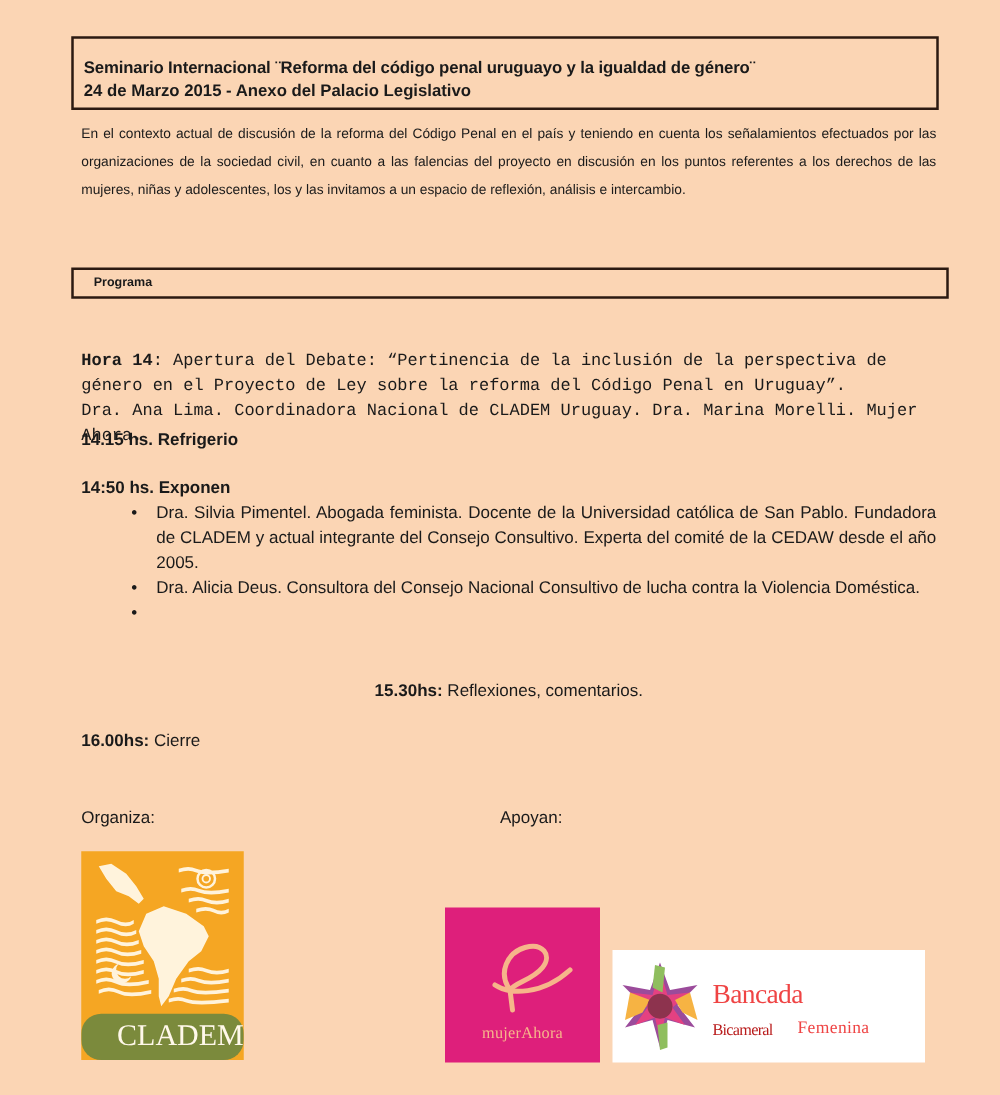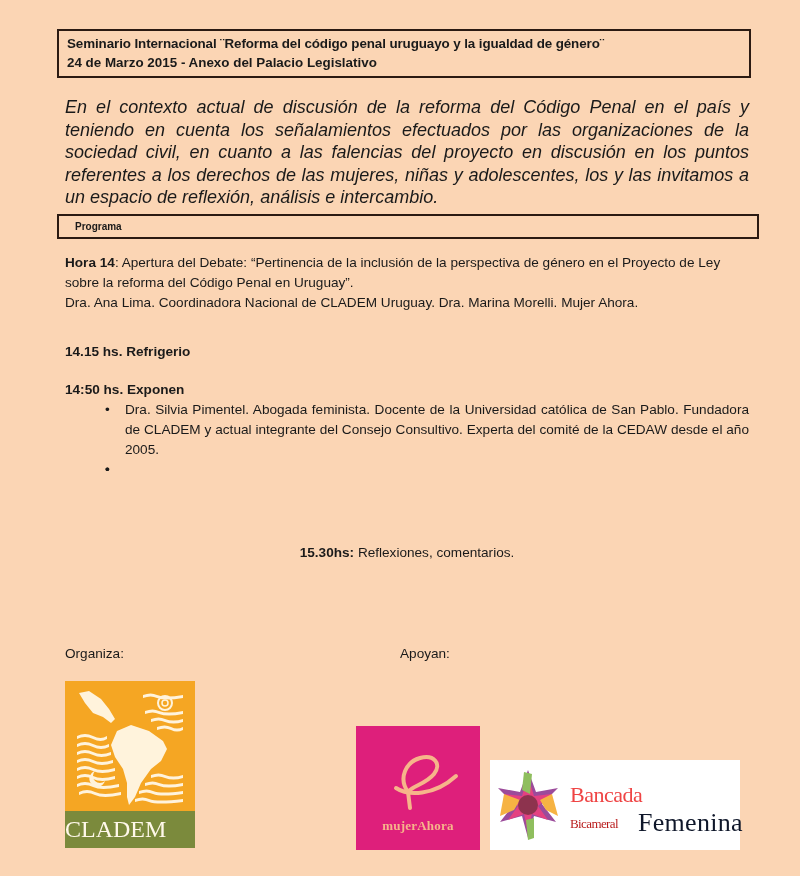--- a/index.html
+++ b/index.html
@@ -6,80 +6,80 @@
   body {
     width: 800px; height: 876px; overflow: hidden;
     background: #fbd5b4;
     font-family: "Liberation Sans", sans-serif;
     color: #1a1a1a;
     position: relative;
   }
   .page { position: absolute; left: 0; top: 0; width: 800px; height: 876px; }
   .title-box {
     position: absolute; left: 57px; top: 29px; width: 682px; height: 42px;
-    border: 2px solid #2b1a12; padding: 3px 0 0 8px; box-sizing: content-box;
+    border: 2px solid #2b1a12; padding: 13px 0 0 8px; box-sizing: content-box;
   }
   .title-line1 { font-weight: bold; font-size: 13.4px; line-height: 19px; letter-spacing: -0.1px; }
   .title-line2 { font-weight: bold; font-size: 13.4px; line-height: 19px; }
   .intro {
     position: absolute; left: 65px; top: 96px; width: 684px;
-    font-size: 18px; line-height: 22.5px; text-align: justify; font-style: italic;
+    font-size: 11px; line-height: 22.5px; text-align: justify;
   }
   .section-box {
     position: absolute; left: 57px; top: 214px; width: 682px; height: 21px;
     border: 2px solid #2b1a12; padding: 0 0 0 16px;
     font-weight: bold; font-size: 10px; line-height: 21px;
   }
   .block { position: absolute; left: 65px; width: 684px; font-size: 13.6px; line-height: 20px; }
   .b { font-weight: bold; }
-  .hora14 { top: 253px; }
+  .hora14 { top: 280px; font-family: Liberation Mono, monospace; }
   .refrig { top: 342px; }
   .exponen { top: 380px; }
   ul.speakers { margin: 0; padding: 0 0 0 40px; list-style: none; }
   ul.speakers li { position: relative; text-align: justify; padding-left: 20px; margin-left: 0; }
   ul.speakers li .bullet { position: absolute; left: 0; top: 0; }
   .reflex { top: 543px; text-align: center; }
   .cierre { top: 583px; }
   .organiza { position: absolute; left: 65px; top: 646px; font-size: 13.6px; }
   .apoyan { position: absolute; left: 400px; top: 646px; font-size: 13.6px; }
 
   .logo-cladem {
     position: absolute; left: 65px; top: 681px; width: 130px; height: 167px;
     background: #f5a623; overflow: hidden;
   }
   .logo-cladem .cladem-band {
     position: absolute; left: 0; bottom: 0; width: 130px; height: 37px; background: #7b8a3c;
-    color: #fff8ea; font-family: "Liberation Serif", serif; font-size: 24px; text-align: left; line-height: 37px;
+    color: #fff8ea; font-family: "Liberation Serif", serif; font-size: 24px; text-align: right; line-height: 37px; border-radius: 16px;
   }
   .logo-cladem svg { position: absolute; left: 0; top: 0; }
 
   .logo-mujer {
     position: absolute; left: 356px; top: 726px; width: 124px; height: 124px; background: #de1f7b;
   }
   .logo-mujer .mujer-text {
     position: absolute; left: 0; width: 124px; top: 92px; text-align: center;
-    color: #f6b58a; font-family: "Liberation Serif", serif; font-size: 13px; letter-spacing: 0.2px; font-weight: bold;
+    color: #f6b58a; font-family: "Liberation Serif", serif; font-size: 13px; letter-spacing: 0.2px;
   }
   .logo-mujer svg { position: absolute; left: 0; top: 0; }
 
   .logo-bancada {
     position: absolute; left: 490px; top: 760px; width: 250px; height: 90px; background: #ffffff;
   }
   .logo-bancada svg { position: absolute; left: 0; top: 0; }
   .bancada-t1 {
     position: absolute; left: 80px; top: 20px; font-family: "Liberation Serif", serif;
     font-size: 22px; color: #ef4444; letter-spacing: -0.5px; line-height: 30px;
   }
   .bancada-t2 {
     position: absolute; left: 80px; top: 51px; font-family: "Liberation Serif", serif;
     font-size: 13px; color: #b91c1c; line-height: 26px; letter-spacing: -0.6px;
   }
   .bancada-t3 {
     position: absolute; left: 148px; top: 50px; font-family: "Liberation Serif", serif;
-    font-size: 26px; color: #0f172a; line-height: 26px; letter-spacing: 0.3px;
+    font-size: 14px; color: #ef4444; line-height: 26px; letter-spacing: 0.3px;
   }
 </style>
 </head>
 <body>
 
 <div class="page">
 
   <div class="title-box">
     <div class="title-line1">Seminario Internacional ¨Reforma del código penal uruguayo y la igualdad de género¨</div>
     <div class="title-line2">24 de Marzo 2015 - Anexo del Palacio Legislativo</div>
@@ -93,29 +93,32 @@
     <div><span class="b">Hora 14</span><span>: Apertura del Debate: “Pertinencia de la inclusión de la perspectiva de género en el Proyecto de Ley sobre la reforma del Código Penal en Uruguay”.</span></div>
     <div>Dra. Ana Lima. Coordinadora Nacional de CLADEM Uruguay. Dra. Marina Morelli. Mujer Ahora.</div>
   </div>
 
   <div class="block refrig b">14.15 hs. Refrigerio</div>
 
   <div class="block exponen">
     <div class="b">14:50 hs. Exponen</div>
     <ul class="speakers">
       <li><span class="bullet">•</span><span>Dra. Silvia Pimentel. Abogada feminista. Docente de la Universidad católica de San Pablo. Fundadora de CLADEM y actual integrante del Consejo Consultivo. Experta del comité de la CEDAW desde el año 2005.</span></li>
-      <li><span class="bullet">•</span></li>
+      <li><span class="bullet">•</span><span>Dra. Alicia Deus. Consultora del Consejo Nacional Consultivo de lucha contra la Violencia Doméstica.</span></li>
       <li><span class="bullet">•</span></li>
     </ul>
   </div>
 
   <div class="block reflex">
     <span class="b">15.30hs:</span><span> Reflexiones, comentarios.</span>
   </div>
 
+  <div class="block cierre">
+    <span class="b">16.00hs:</span><span> Cierre</span>
+  </div>
 
   <div class="organiza">Organiza:</div>
   <div class="apoyan">Apoyan:</div>
 
   <div class="logo-cladem">
     <svg width="130" height="130" viewBox="0 0 130 130">
       <g fill="#fff3dc">
 
         <path d="M12 55 q8 -4 16 0 q8 4 14 0 v3 q-6 4 -14 0 q-8 -4 -16 0z"></path>
         <path d="M12 63 q8 -4 16 0 q8 4 16 0 v3 q-8 4 -16 0 q-8 -4 -16 0z"></path>

